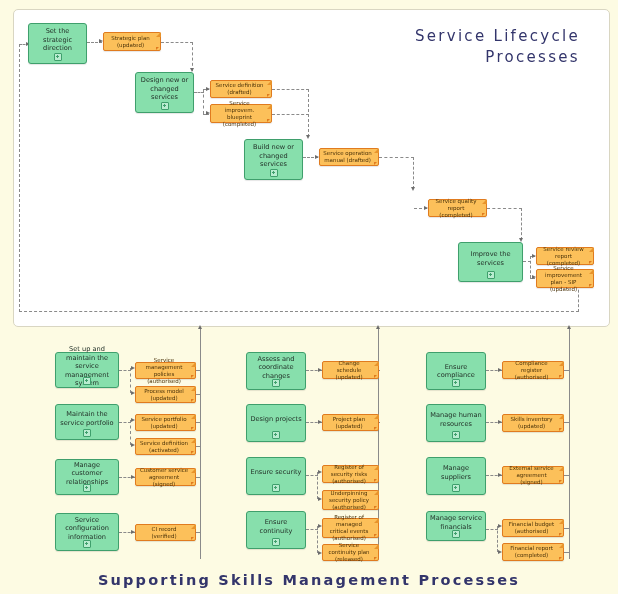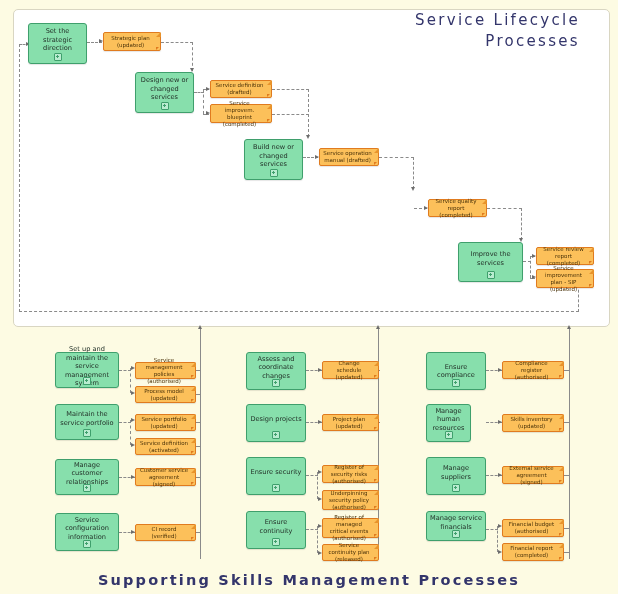--- a/index.html
+++ b/index.html
@@ -19,21 +19,21 @@
     background:#ffffff;border:1px solid #d9d6c2;border-radius:5px;
     box-sizing:border-box;
   }
   .bottom-band{
     position:absolute;left:0;top:336px;width:618px;height:258px;
     background:#fdfbe3;
   }
 
   
   .title-top{
-    position:absolute;left:330px;top:10px;width:250px;
+    position:absolute;left:330px;top:26px;width:250px;
     text-align:right;
     color:#33356b;font-size:15px;letter-spacing:2.3px;line-height:21px;
     font-weight:500;
   }
   .title-bottom{
     position:absolute;left:0px;top:572px;width:618px;
     text-align:center;
     color:#33356b;font-size:14.5px;letter-spacing:2.2px;font-weight:600;
   }
 
@@ -338,21 +338,21 @@
   <div class="proc" style="left:426px;top:352px;width:60px;height:38px;align-items:flex-end;">
     <span class="lbl">Ensure compliance</span>
     <span class="glyph"></span>
   </div>
   <div class="hline" style="left:486px;top:370px;width:16px;"></div>
   <div class="arrow-r" style="left:498px;top:367.5px;"></div>
   <div class="art" style="left:502px;top:361px;width:62px;height:18px;">
     <span>Compliance register (authorised)</span>
   </div>
 
-  <div class="proc" style="left:426px;top:404px;width:45px;height:38px;">
+  <div class="proc" style="left:426px;top:404px;width:60px;height:38px;">
     <span class="lbl">Manage human resources</span>
     <span class="glyph"></span>
   </div>
   <div class="hline" style="left:486px;top:422px;width:16px;"></div>
   <div class="arrow-r" style="left:498px;top:419.5px;"></div>
   <div class="art" style="left:502px;top:414px;width:62px;height:18px;">
     <span>Skills inventory (updated)</span>
   </div>
 
   <div class="proc" style="left:426px;top:457px;width:60px;height:38px;">

